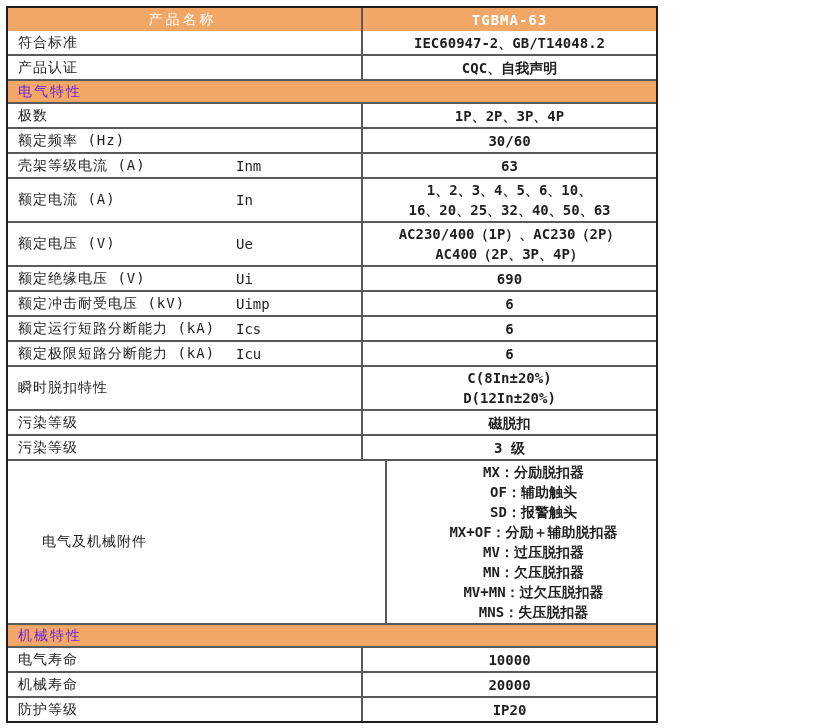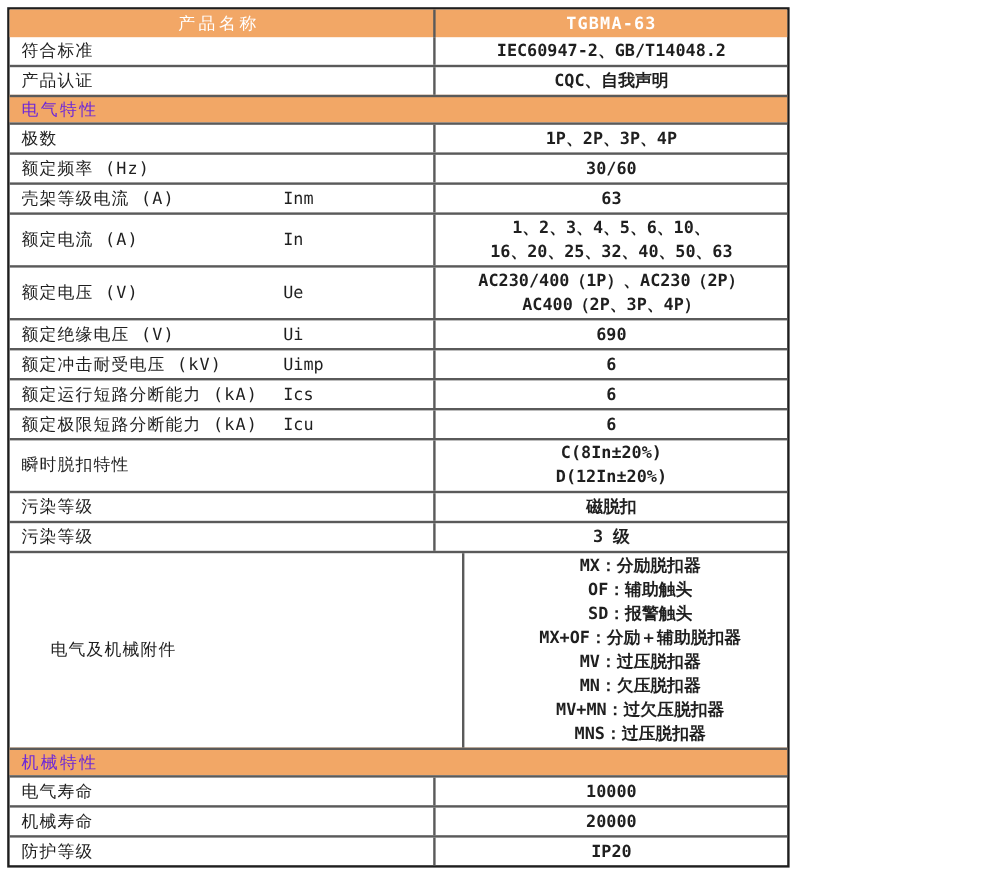--- a/index.html
+++ b/index.html
@@ -212,21 +212,21 @@
           <span>电气及机械附件</span>
         </div>
         <div class="cell-right">
           <div class="value-line">MX：分励脱扣器</div>
           <div class="value-line">OF：辅助触头</div>
           <div class="value-line">SD：报警触头</div>
           <div class="value-line">MX+OF：分励＋辅助脱扣器</div>
           <div class="value-line">MV：过压脱扣器</div>
           <div class="value-line">MN：欠压脱扣器</div>
           <div class="value-line">MV+MN：过欠压脱扣器</div>
-          <div class="value-line">MNS：过压脱扣器</div>
+          <div class="value-line">MNS：失压脱扣器</div>
         </div>
       </div>
       <div class="row section-row">
         <span>机械特性</span>
       </div>
       <div class="row single">
         <div class="cell-left">
           <span>电气寿命</span>
         </div>
         <div class="cell-right">

